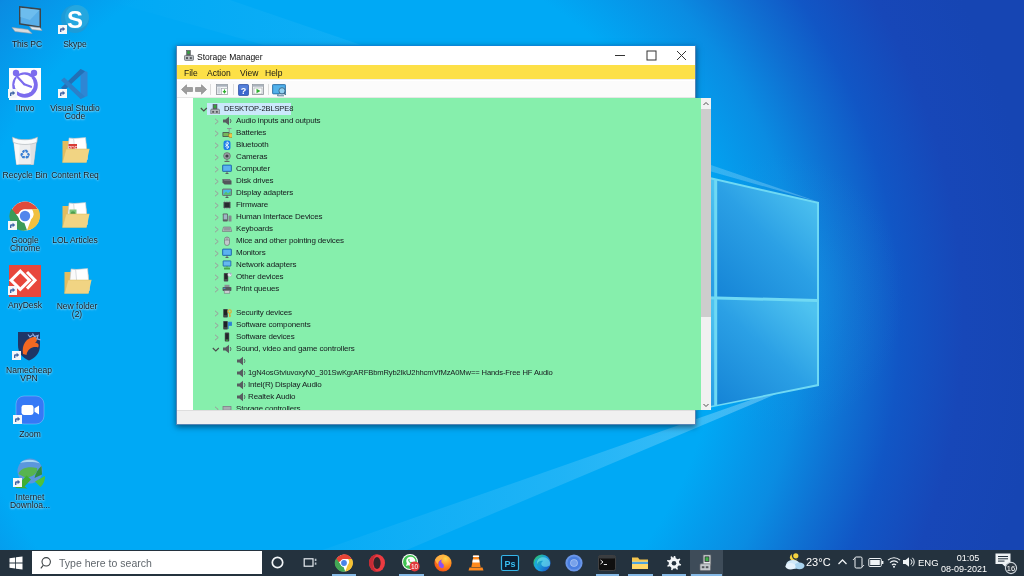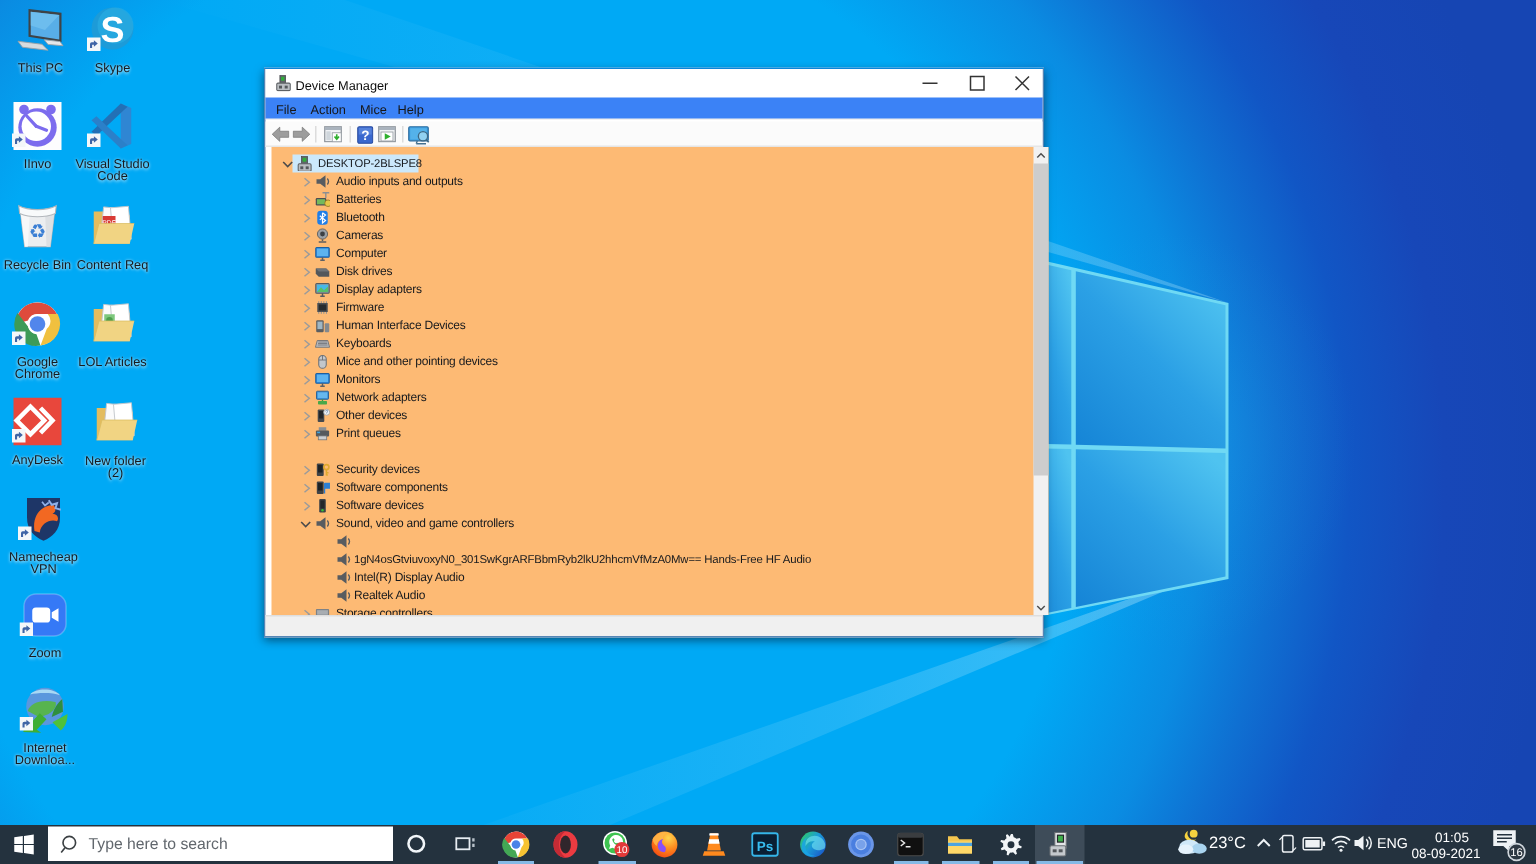--- a/index.html
+++ b/index.html
@@ -8,25 +8,25 @@
 #wall{position:absolute;left:0;top:0;width:1024px;height:576px;
  background:radial-gradient(circle 700px at 340px 320px,#00a9f5 0%,#00a9f5 54%,#0a8ce2 66%,#0f70d2 73%,#1156c5 80%,#1747b8 89%,#1645b3 100%);}
 #dicons .dico{position:absolute;width:64px;text-align:center}
 #dicons .lbl{font-size:8.5px;line-height:8px;color:#16191d;margin-top:0px;
  text-shadow:0 0 2px rgba(255,255,255,.65),0 1px 2px rgba(255,255,255,.5)}
 #win{position:absolute;left:176px;top:45px;width:520px;height:380px;background:#fff;
  border:1px solid #5585b5;border-top:1px solid #0c85da;box-shadow:0 2px 6px rgba(5,15,30,.55)}
 #ttl{position:absolute;left:0;top:0;width:100%;height:19px;background:#fff}
 #ttl .t{position:absolute;left:20px;top:6px;font-size:8.5px;color:#0c0c0c}
 .wbtn{position:absolute;top:0;width:30px;height:19px;color:#333;text-align:center}
-#menu{position:absolute;left:0;top:19px;width:100%;height:15px;background:#3b82f6;border-bottom:1px solid #f0f0f0}
+#menu{position:absolute;left:0;top:19px;width:100%;height:15px;background:#fde047;border-bottom:1px solid #f0f0f0}
 #menu span{position:absolute;top:3px;font-size:8.5px;color:#161616}
 #tbar{position:absolute;left:0;top:35px;width:100%;height:17px;background:#fbfbfb;border-bottom:1px solid #e6e6e6}
 .tsep{position:absolute;top:3px;width:1px;height:11px;background:#dcdcdc}
-#tree{position:absolute;left:4px;top:52px;width:518px;height:312px;background:#fdba74;overflow:hidden}
+#tree{position:absolute;left:16px;top:52px;width:518px;height:312px;background:#86efac;overflow:hidden}
 .row{position:absolute;height:12px;font-size:8px;letter-spacing:-0.15px;color:#16191d;white-space:nowrap}
 .row .tx{position:absolute;top:1px}
 #sbar{position:absolute;right:0;top:0;width:10px;height:312px;background:#f1f1f1}
 #sthumb{position:absolute;left:0;top:11px;width:10px;height:208px;background:#cdcdcd}
 #status{position:absolute;left:0;top:364px;width:518px;height:14px;background:#f0f0f0;border-top:1px solid #dedede}
 #task{position:absolute;left:0;top:550px;width:1024px;height:26px;background:#24323e}
 #search{position:absolute;left:32px;top:550.5px;width:230px;height:23.5px;background:#ffffff}
 #search span{position:absolute;left:27px;top:6px;font-size:10.5px;color:#61676d}
 .tic{position:absolute;top:553px;width:20px;height:20px}
 .ul{position:absolute;top:573.5px;height:2px;background:#85b9e6}
@@ -210,35 +210,35 @@
 </div>
 <div id="win">
 <div id="ttl">
       <svg class="abs" style="left:7px;top:4px" width="10" height="11" viewBox="0 0 10 11">
 <rect x="2.6" y="0.4" width="3.8" height="5.6" fill="#606468" stroke="#45484c" stroke-width="0.5"></rect>
 <rect x="3.4" y="1.2" width="2.2" height="2.6" fill="#2fae3a"></rect>
 <rect x="0.5" y="5.4" width="9" height="5" rx="0.8" fill="#b9bdc1" stroke="#5d6165" stroke-width="0.7"></rect>
 <rect x="2" y="7.1" width="2" height="1.9" fill="#54585c"></rect>
 <rect x="5.8" y="7.1" width="2" height="1.9" fill="#54585c"></rect>
 </svg>
-      <span class="t">Device Manager</span>
+      <span class="t">Storage Manager</span>
 <span class="wbtn" style="left:428px"><svg width="30" height="19">
           <path d="M10 9.5 H20" stroke="#333" stroke-width="1"></path>
         </svg></span>
 <span class="wbtn" style="left:459px"><svg width="30" height="19">
           <rect x="11" y="5" width="9" height="9" fill="none" stroke="#333" stroke-width="1"></rect>
         </svg></span>
 <span class="wbtn" style="left:489px"><svg width="30" height="19">
           <path d="M11 5 L20 14 M20 5 L11 14" stroke="#333" stroke-width="1"></path>
         </svg></span>
 </div>
 <div id="menu">
       <span style="left:7px">File</span>
       <span style="left:30px">Action</span>
-      <span style="left:63px">Mice</span>
+      <span style="left:63px">View</span>
       <span style="left:88px">Help</span>
     </div>
 <div id="tbar">
       <svg class="abs" style="left:4px;top:3px" width="12" height="11" viewBox="0 0 12 11">
 <path d="M0.5 5.5 L5.5 0.8 L5.5 3.5 L11.5 3.5 L11.5 7.5 L5.5 7.5 L5.5 10.2 Z" fill="#9d9d9d" stroke="#818181" stroke-width="0.6"></path>
       </svg>
       <svg class="abs" style="left:18px;top:3px" width="12" height="11" viewBox="0 0 12 11">
 <path d="M11.5 5.5 L6.5 0.8 L6.5 3.5 L0.5 3.5 L0.5 7.5 L6.5 7.5 L6.5 10.2 Z" fill="#9d9d9d" stroke="#818181" stroke-width="0.6"></path>
       </svg>
       <span class="tsep" style="left:33px"></span>

